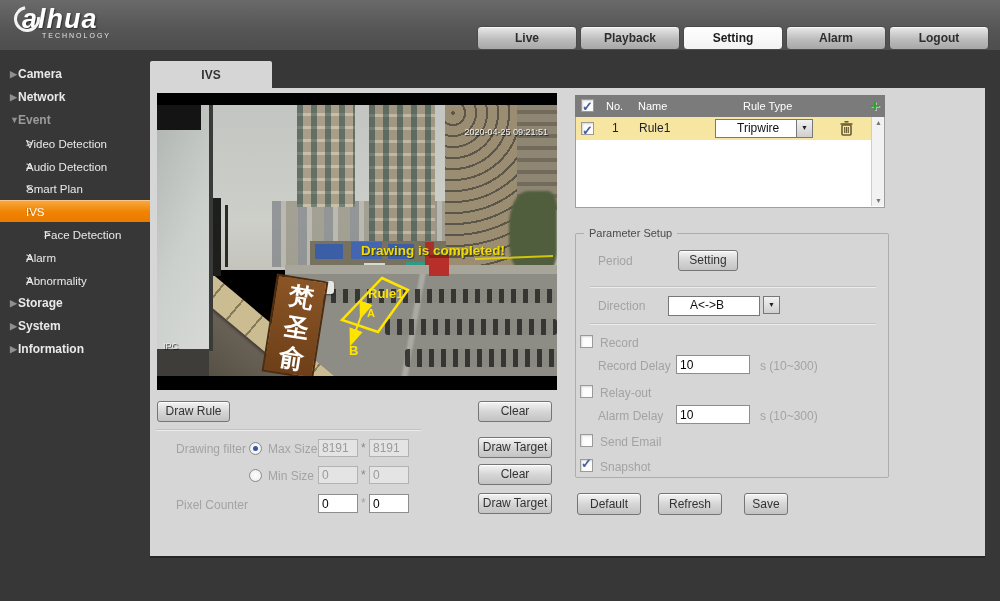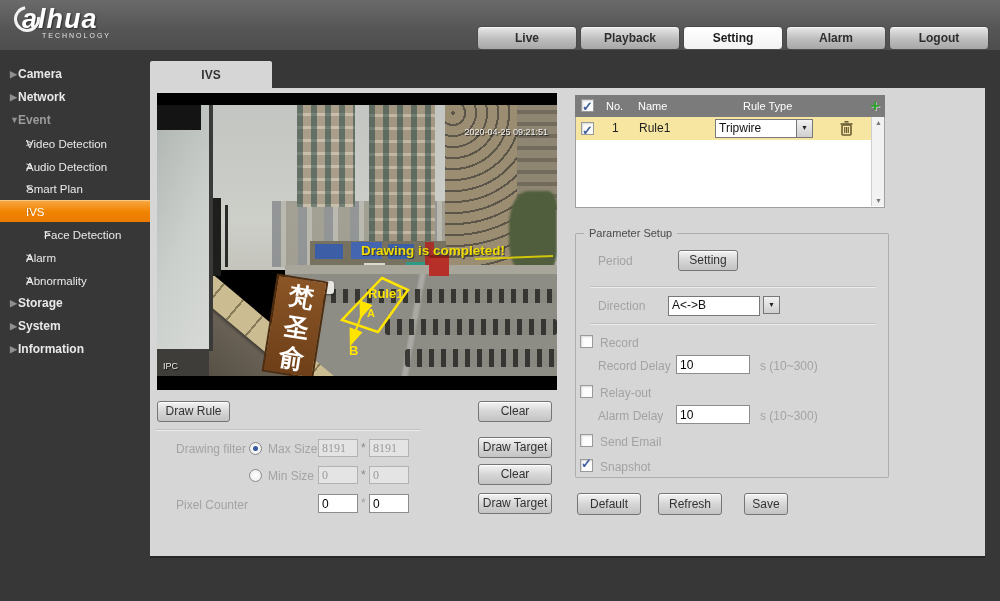--- a/index.html
+++ b/index.html
@@ -100,46 +100,46 @@
     border:12px solid transparent; border-right-color:#2b2b2f; border-radius:50%; }
   .frame-top { left:0; top:12px; width:44px; height:25px; background:#141414; }
   .frame-bottom { left:0; top:256px; width:52px; height:27px; background:#3e3d39; }
   .brownsign { left:112px; top:184px; width:52px; height:99px; padding:2px 0 0 13px;
     background:linear-gradient(#8a5526,#6e3f18); border:2px solid #4e2c10;
     transform:rotate(9deg); color:#fff; font-size:25px; font-weight:bold; line-height:31px;
     width:52px; word-break:break-all; overflow:hidden; }
   .osd-ts { right:9px; top:34px; color:#f2f2f2; font-size:9px; z-index:7;
     text-shadow:1px 1px 1px rgba(0,0,0,.8); }
   .osd-ipc { left:6px; top:248px; color:#ededed; font-size:9px; z-index:7;
-    text-shadow:1px 1px 1px rgba(0,0,0,.8);margin-top:20px; }
+    text-shadow:1px 1px 1px rgba(0,0,0,.8); }
   .overlay-svg { left:0; top:0; width:400px; height:297px; z-index:8; }
 
   
   .btn { position:absolute; display:block; text-align:center; font-size:12px; color:#333;
     background:linear-gradient(#f4f4f4,#d6d6d6 50%,#c3c3c3); border:1px solid #757575;
     border-radius:3px; box-shadow:inset 0 1px 0 #fff; cursor:pointer;
     font-family:"Liberation Sans", sans-serif; }
   .lbl { position:absolute; font-size:12px; color:#a3a3a3; white-space:nowrap; }
   .field { position:absolute; border:1px solid #8d8d8d; background:#fff; color:#000;
     font-size:12px; padding:0 3px; font-family:"Liberation Sans", sans-serif; }
-  .field.disabled { background:#e4e4e4; color:#9b9b9b; border-color:#b2b2b2;font-family:Liberation Serif, serif; }
+  .field.disabled { background:#e4e4e4; color:#9b9b9b; border-color:#b2b2b2; }
   .divider { position:absolute; height:1px; background:#c2c2c2; box-shadow:0 1px 0 #ececec; }
 
   .checkbox { position:absolute; width:13px; height:13px; background:#fdfdfd;
     border:1px solid #9a9a9a; box-shadow:inset 1px 1px 2px rgba(0,0,0,.15); cursor:pointer; }
   .checkbox .mark { display:none; position:absolute; left:0; top:-4px; color:#44609f;
     font-size:13px; font-weight:bold; }
   .checkbox.checked .mark { display:block; }
   .radio { position:absolute; width:13px; height:13px; border-radius:50%;
     background:radial-gradient(#fff,#e8e8e8); border:1px solid #8a8a8a; cursor:pointer; }
   .radio.selected::after { content:""; position:absolute; left:3px; top:3px; width:5px; height:5px;
     border-radius:50%; background:#35589f; }
 
   .selectbox { position:absolute; background:#fff; border:1px solid #787878; font-size:12px;
-    color:#111; line-height:16px; padding-left:3px; cursor:pointer; }
+    color:#111; line-height:16px; padding-left:21px; cursor:pointer; }
   .selectbox .arrowbtn { position:absolute; right:0; top:0; bottom:0; width:16px;
     background:linear-gradient(#f2f2f2,#cfcfcf); border-left:1px solid #787878;
     text-align:center; font-size:7px; color:#222; line-height:16px; }
 
   
   .rt-head { left:575px; top:95px; width:310px; height:22px; background:#7b7b7b;
     color:#fff; font-size:11px; line-height:22px; }
   .rt-body { left:575px; top:117px; width:310px; height:91px; background:#fff; border:1px solid #9f9f9f; border-top:none; }
   .rt-row { position:absolute; left:0; top:0; width:295px; height:23px; background:#f6e6a2;
     font-size:12px; color:#222; line-height:23px; }

